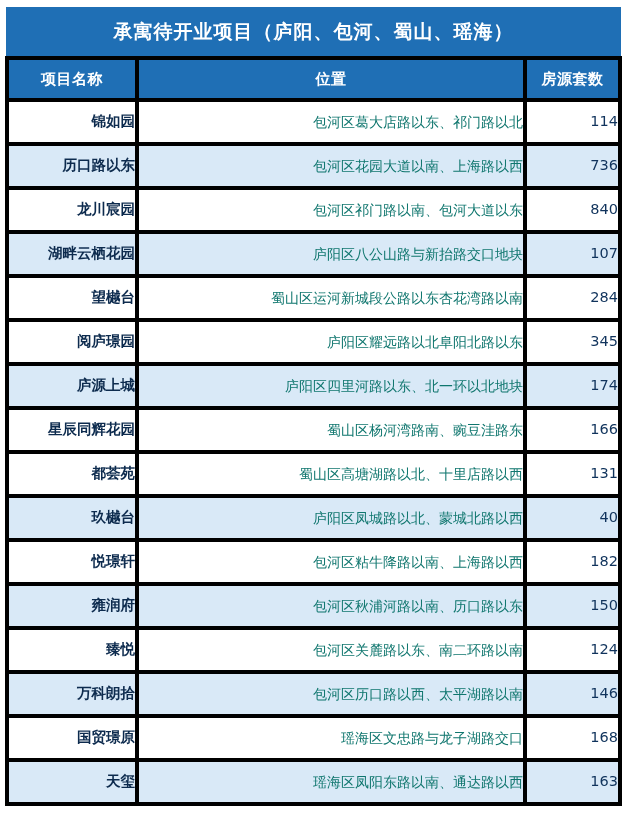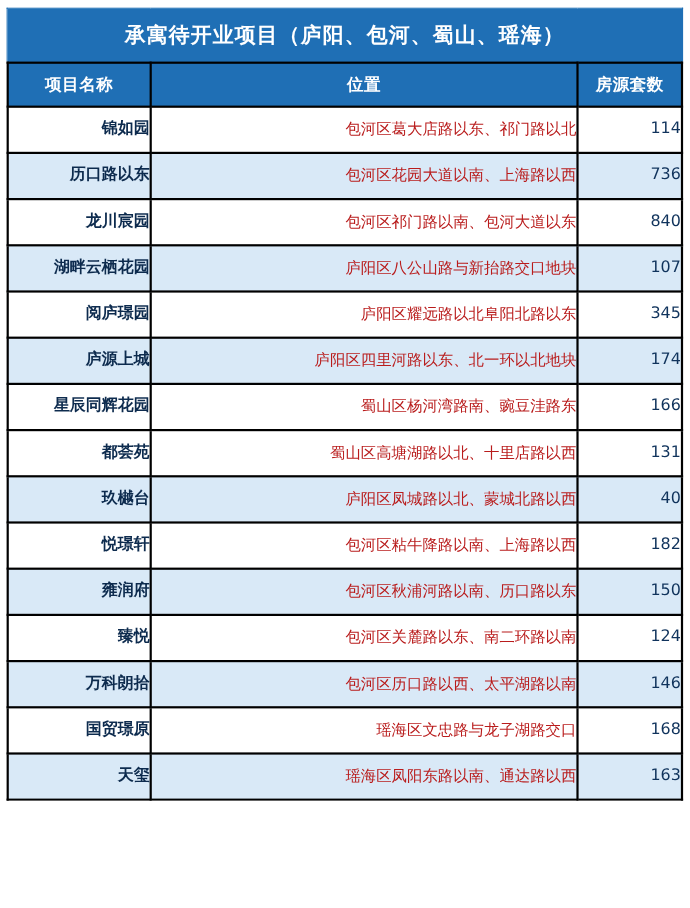--- a/index.html
+++ b/index.html
@@ -17,21 +17,21 @@
     background: #ffffff;
     padding: 0;
   }
   table.grid {
     border-collapse: collapse;
     width: 613px;
     margin: 7px auto 0 auto;
     table-layout: fixed;
   }
   table.grid td, table.grid th {
-    border: 2px solid #000000;
+    border: 4px solid #000000;
     padding: 0;
   }
   .title-cell {
     background: #1f6fb5;
     color: #ffffff;
     font-size: 19px;
     font-weight: bold;
     text-align: center;
     height: 48px;
     letter-spacing: 1px;
@@ -53,21 +53,21 @@
   td.cell {
     text-align: right;
     font-size: 14.5px;
     color: #0d2b4e;
     height: 40px;
     font-weight: bold;
     line-height: 1.2;
   }
   td.cell.loc {
     font-weight: normal;
-    color: #b91c1c;
+    color: #0f766e;
     font-size: 14px;
   }
   td.cell.num {
     font-weight: normal;
     color: #10335c;
     font-size: 14.5px;
   }
   tr.row-white td { background: #ffffff; }
   tr.row-blue td  { background: #d9e9f7; }
 </style>
@@ -103,20 +103,25 @@
       </tr>
       <tr class="row-white">
         <td class="cell">龙川宸园</td>
         <td class="cell loc">包河区祁门路以南、包河大道以东</td>
         <td class="cell num">840</td>
       </tr>
       <tr class="row-blue">
         <td class="cell">湖畔云栖花园</td>
         <td class="cell loc">庐阳区八公山路与新抬路交口地块</td>
         <td class="cell num">107</td>
+      </tr>
+      <tr class="row-white">
+        <td class="cell">望樾台</td>
+        <td class="cell loc">蜀山区运河新城段公路以东杏花湾路以南</td>
+        <td class="cell num">284</td>
       </tr>
       <tr class="row-white">
         <td class="cell">阅庐璟园</td>
         <td class="cell loc">庐阳区耀远路以北阜阳北路以东</td>
         <td class="cell num">345</td>
       </tr>
       <tr class="row-blue">
         <td class="cell">庐源上城</td>
         <td class="cell loc">庐阳区四里河路以东、北一环以北地块</td>
         <td class="cell num">174</td>

